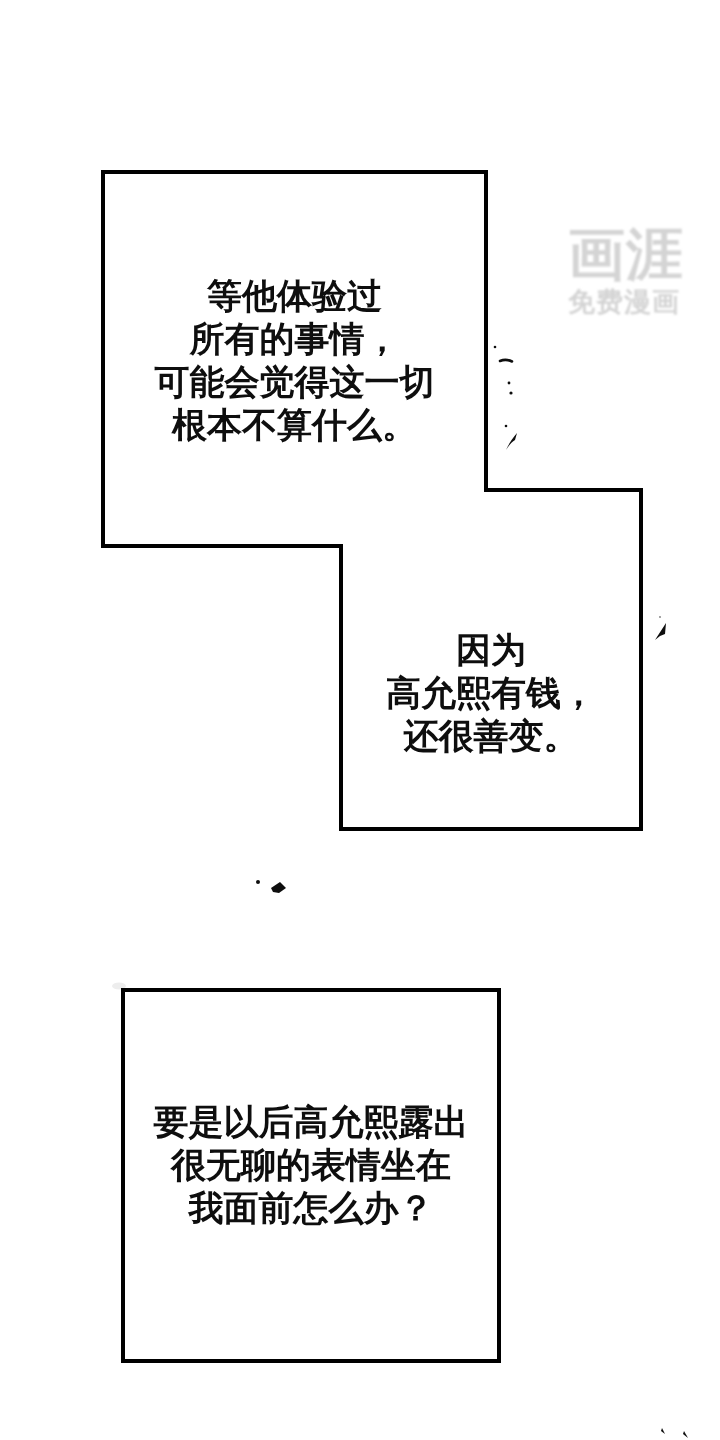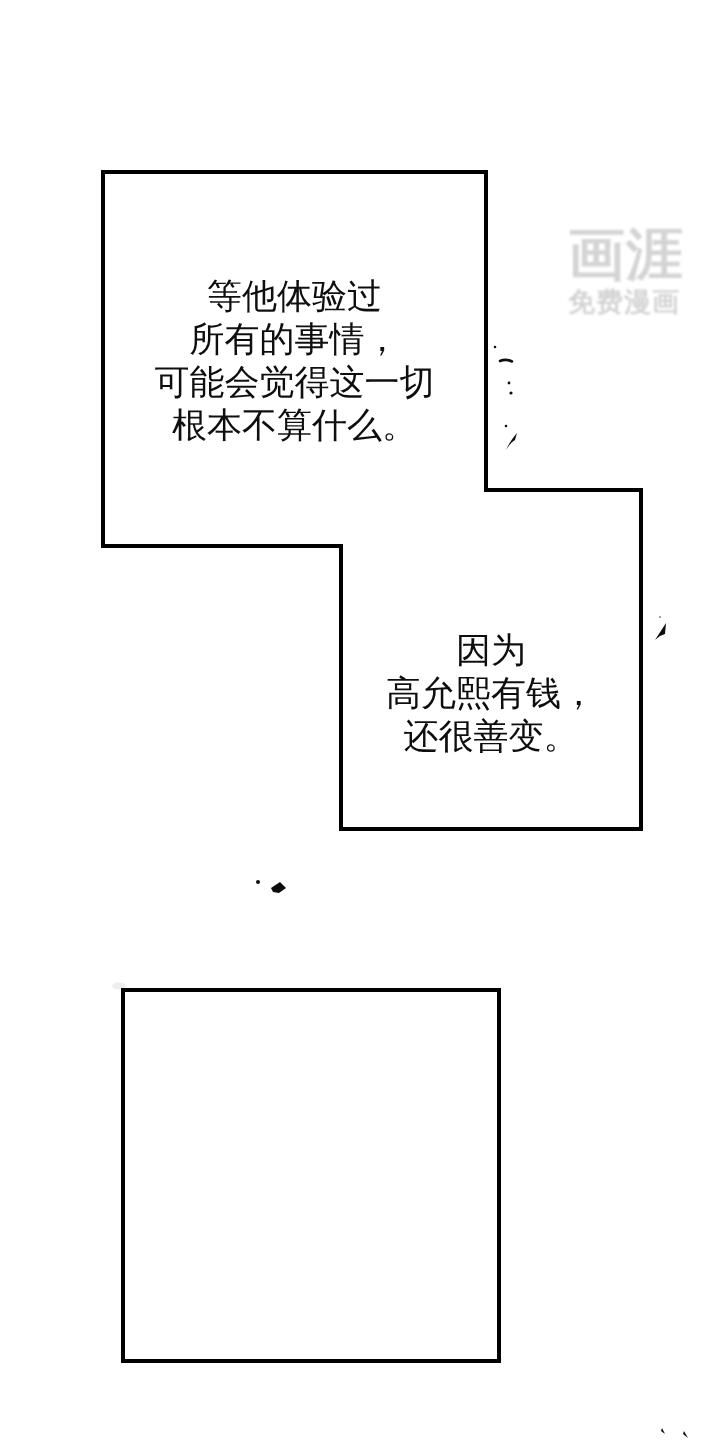--- a/index.html
+++ b/index.html
@@ -71,21 +71,21 @@
     fill:#ededed;
     stroke:none;
   }
   
   .panel-text{
     position:absolute;
     z-index:3;
     color:var(--ink);
     font-size:35px;
     line-height:43px;
-    font-weight:400;
+    font-weight:700;
     text-align:center;
     white-space:pre-line;
     letter-spacing:0;
   }
   #t1{left:101px;top:275px;width:387px;}
   #t2{left:339px;top:591px;width:304px;margin-top:38px;}
   #t3{left:121px;top:1101px;width:380px;}
 </style>
 </head>
 <body>
@@ -121,14 +121,17 @@
     </g>
   </svg>
 
   <div class="panel-text" id="t1">等他体验过
 所有的事情，
 可能会觉得这一切
 根本不算什么。</div>
   <div class="panel-text" id="t2">因为
 高允熙有钱，
 还很善变。</div>
+  <div class="panel-text" id="t3">要是以后高允熙露出
+很无聊的表情坐在
+我面前怎么办？</div>
 
 </div>
 
 </body></html>

